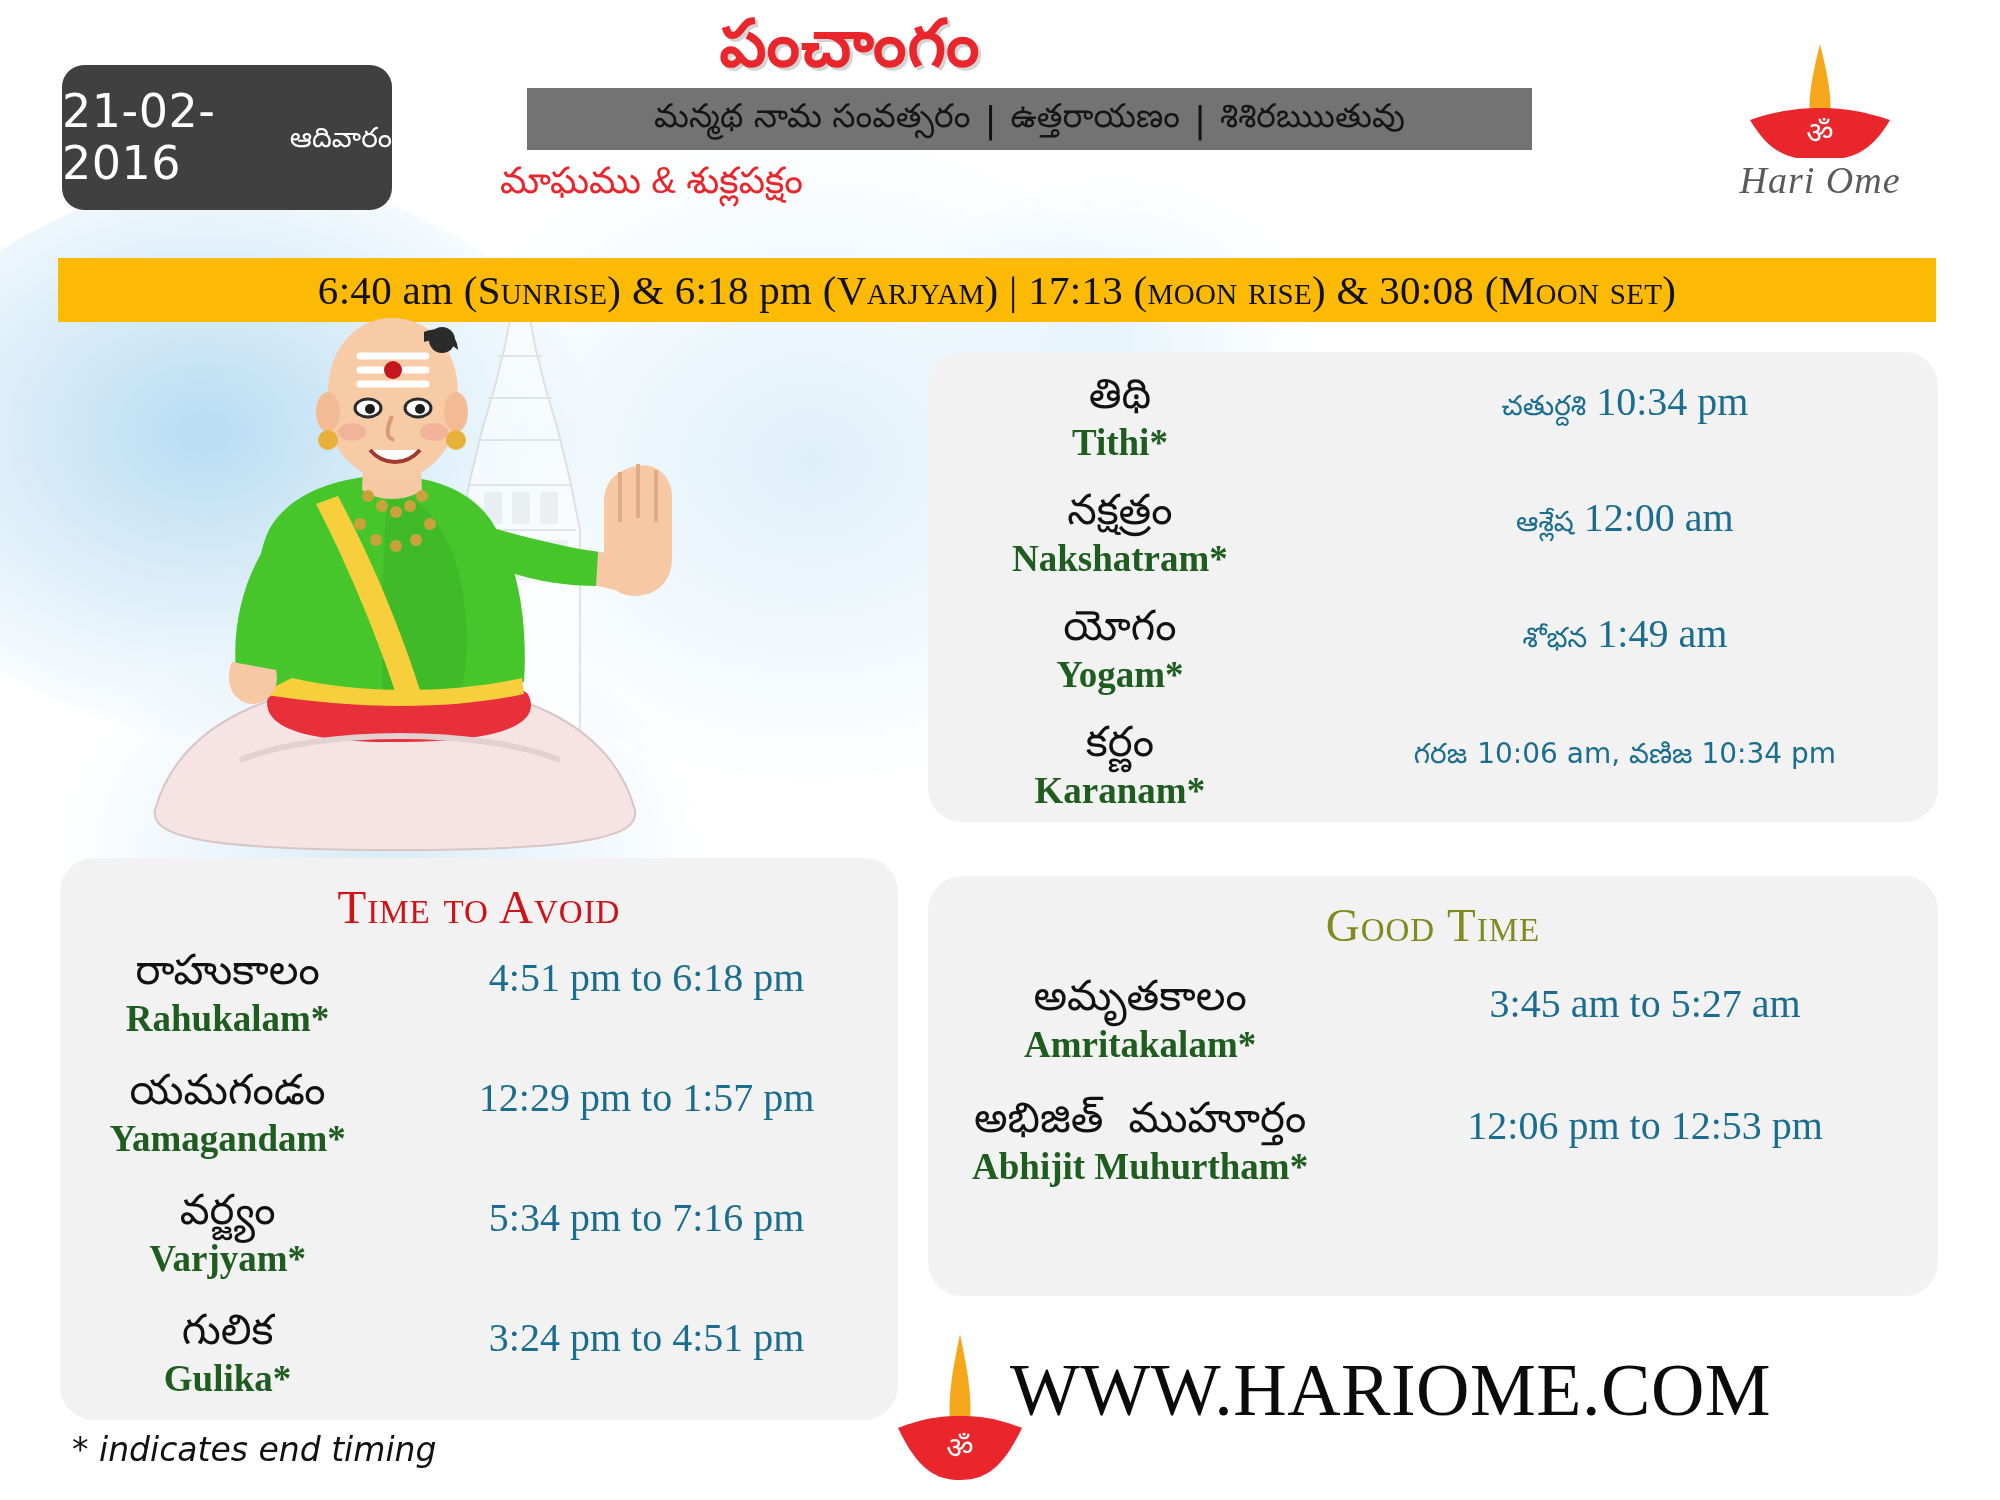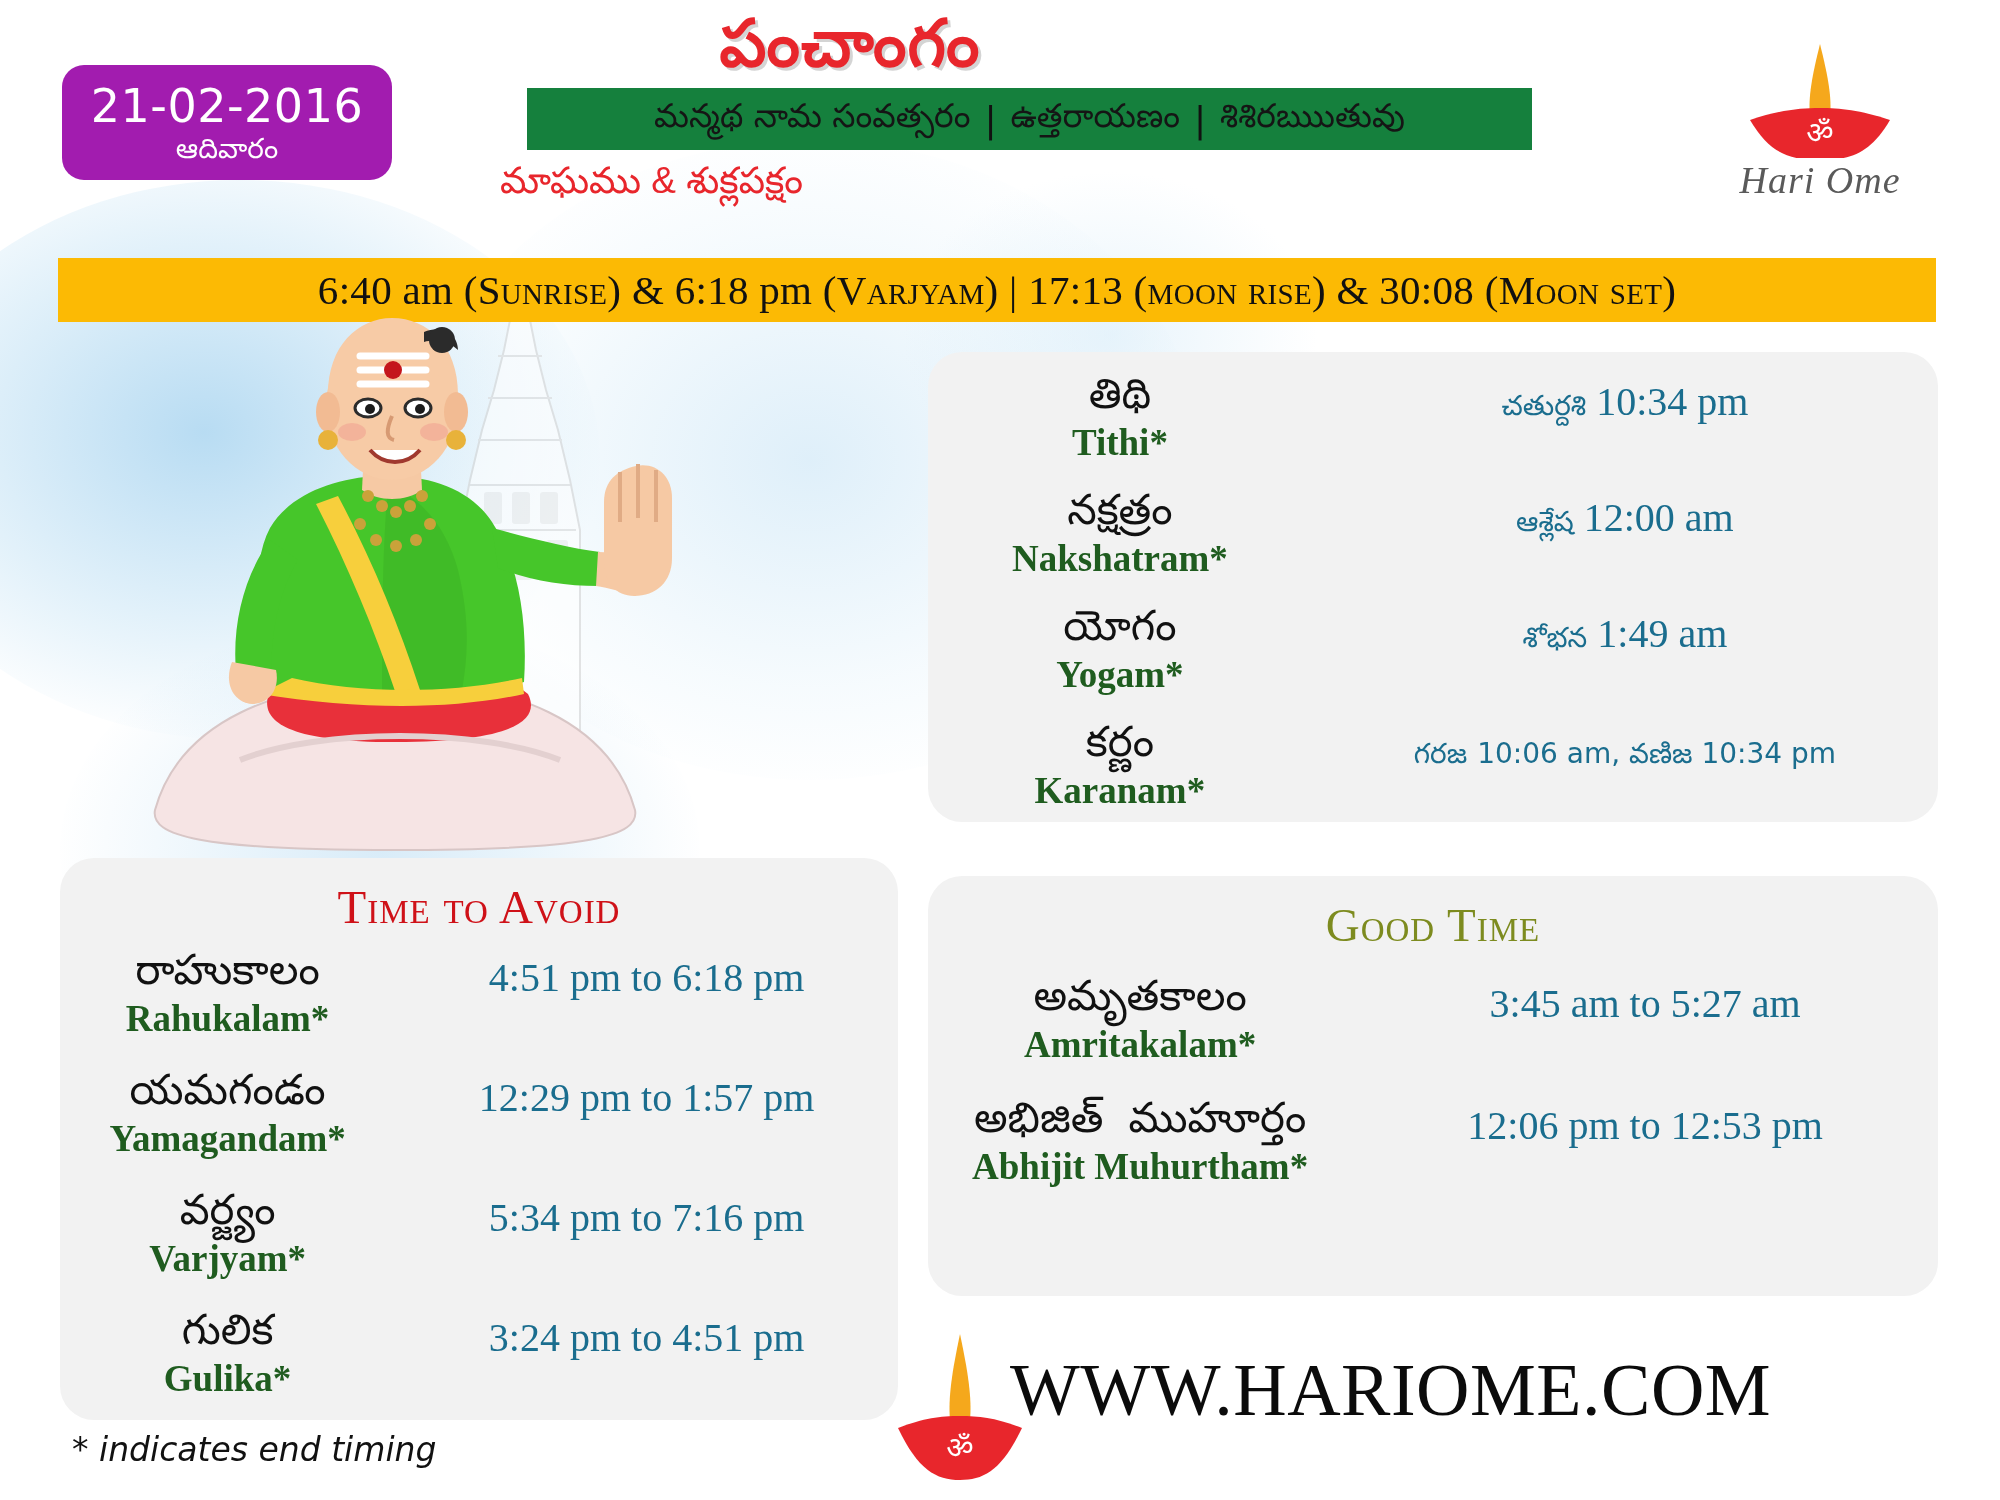--- a/index.html
+++ b/index.html
@@ -46,25 +46,25 @@
     position: absolute;
     left: 400px; top: 230px;
     width: 240px; height: 520px;
     opacity: 0.55;
   }
 
   
   .date-badge {
     position: absolute;
     left: 62px; top: 65px;
-    width: 330px; height: 115px;
-    background: #a21caf;
+    width: 330px; height: 145px;
+    background: #404040;
     border-radius: 22px;
     display: flex;
-    flex-direction: column;
+    flex-direction: row;
     align-items: center;
     justify-content: center;
     color: #ffffff;
     font-family: "DejaVu Sans", "Liberation Sans", sans-serif;
     line-height: 1.12;
   }
   .date-badge .d1 { font-size: 46px; letter-spacing: 0.5px; }
   .date-badge .d2 { font-size: 28px; }
 
   .pan-title {
@@ -77,21 +77,21 @@
     font-weight: bold;
     font-size: 66px;
     letter-spacing: 1px;
     text-shadow: 3px 3px 0 rgba(160,160,160,0.45);
   }
 
   .year-bar {
     position: absolute;
     left: 527px; top: 88px;
     width: 1005px; height: 62px;
-    background: #15803d;
+    background: #737373;
     display: flex;
     align-items: center;
     justify-content: center;
     gap: 0px;
     font-family: "DejaVu Sans", "Liberation Sans", sans-serif;
     font-size: 33px;
     color: #151515;
     white-space: nowrap;
   }
   .year-bar .seg { padding: 0 14px; }

